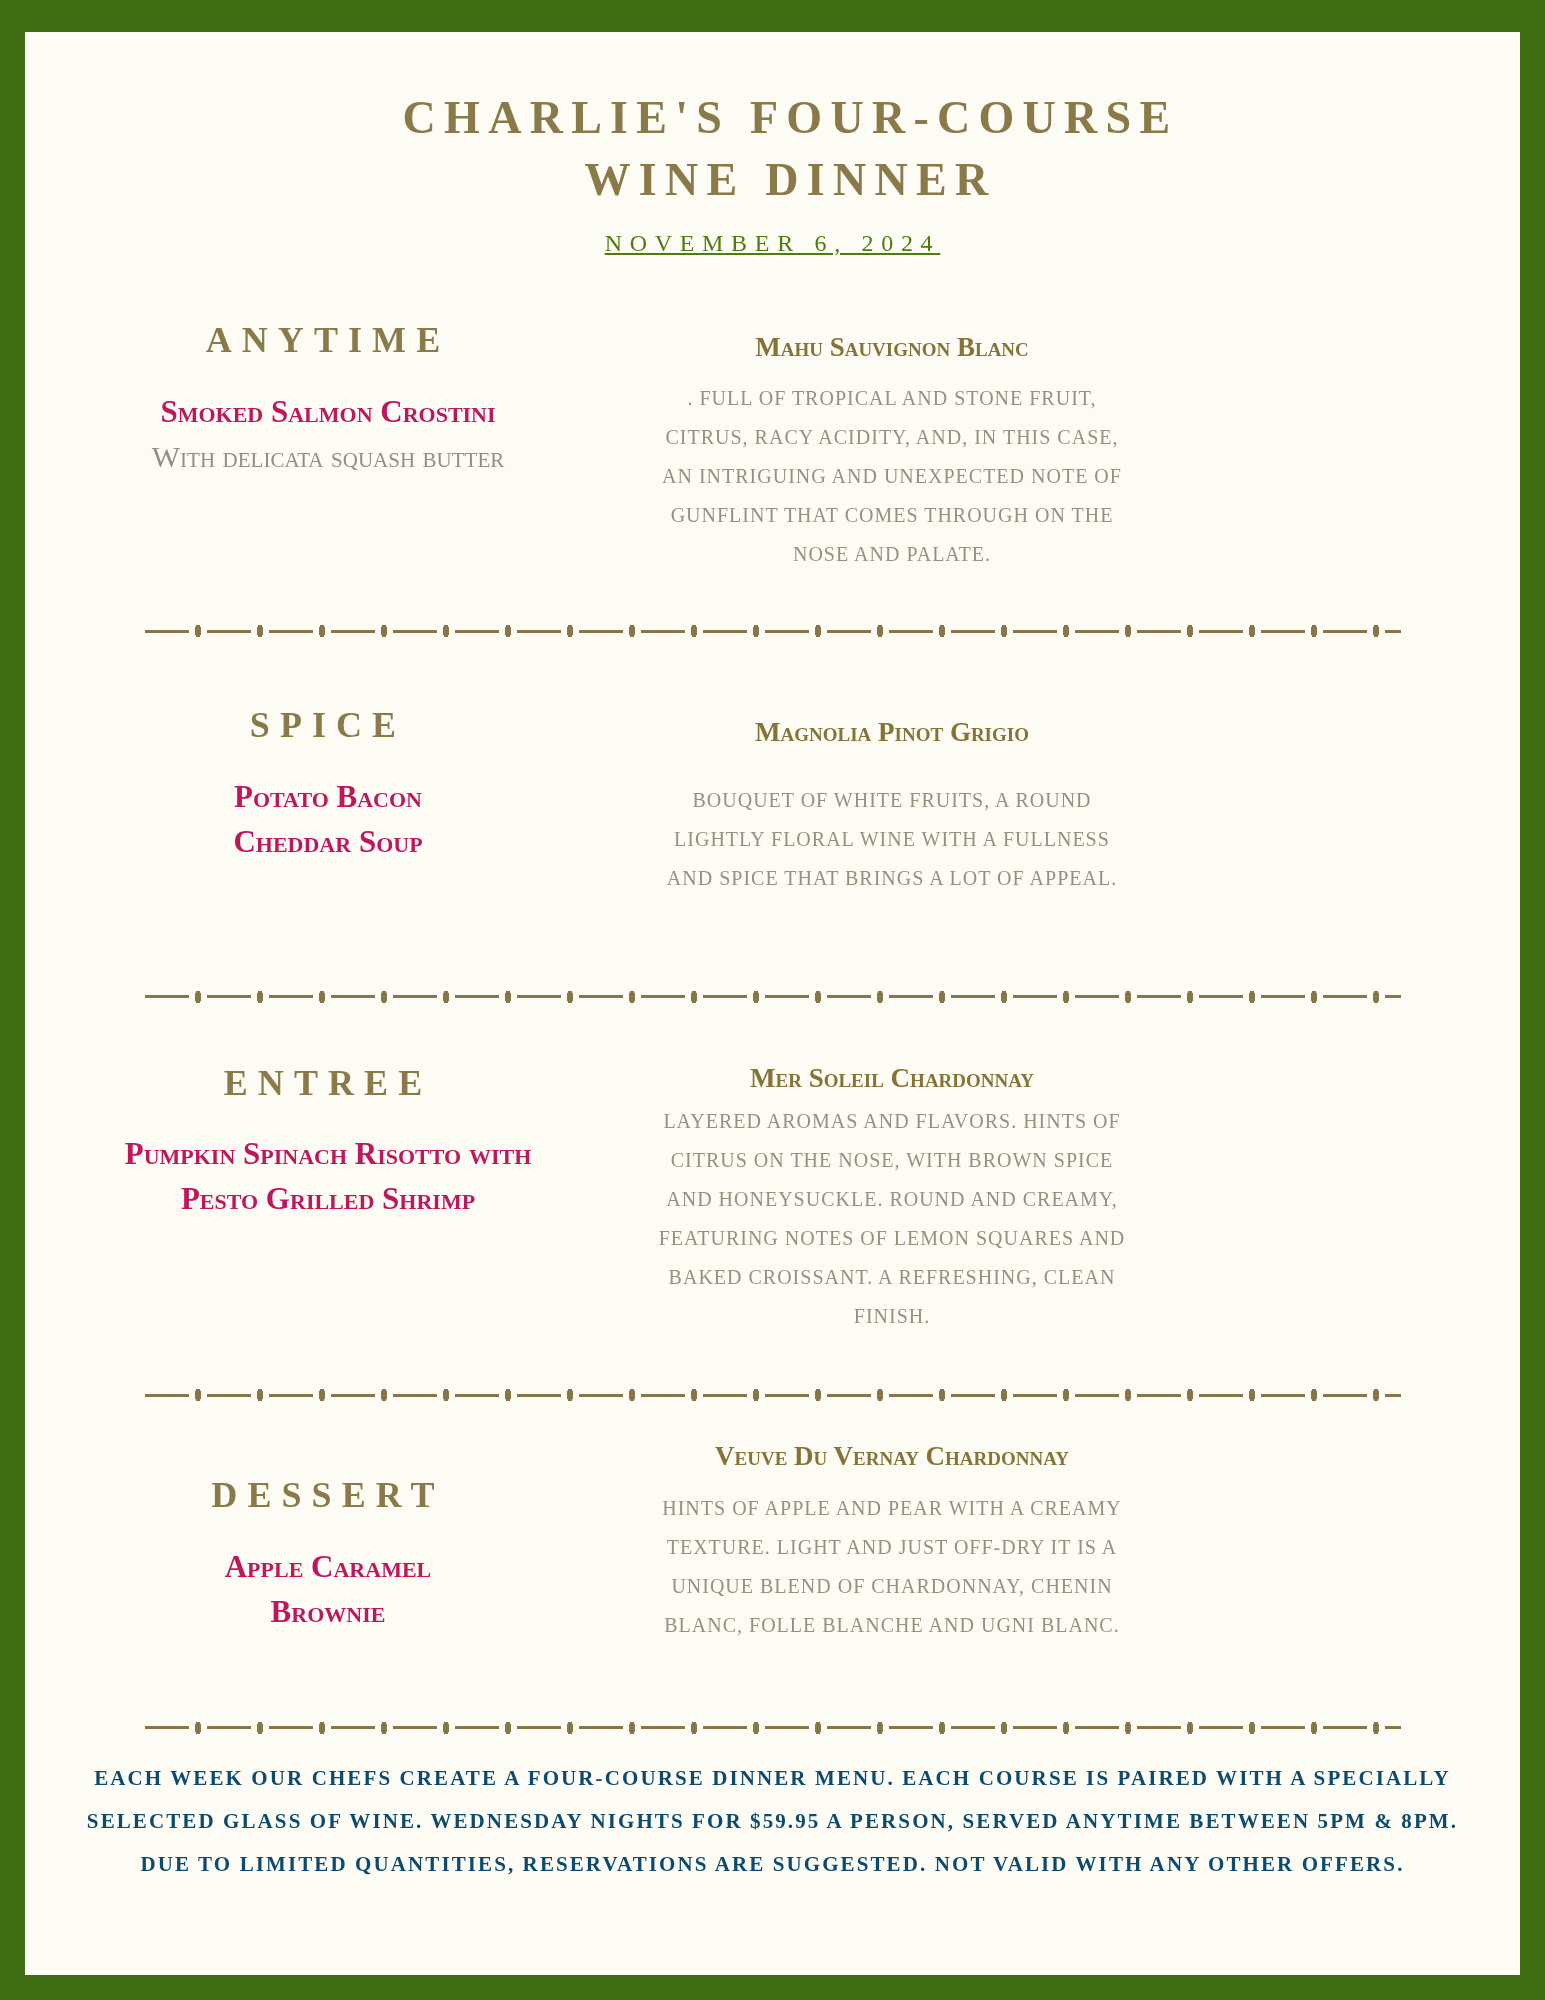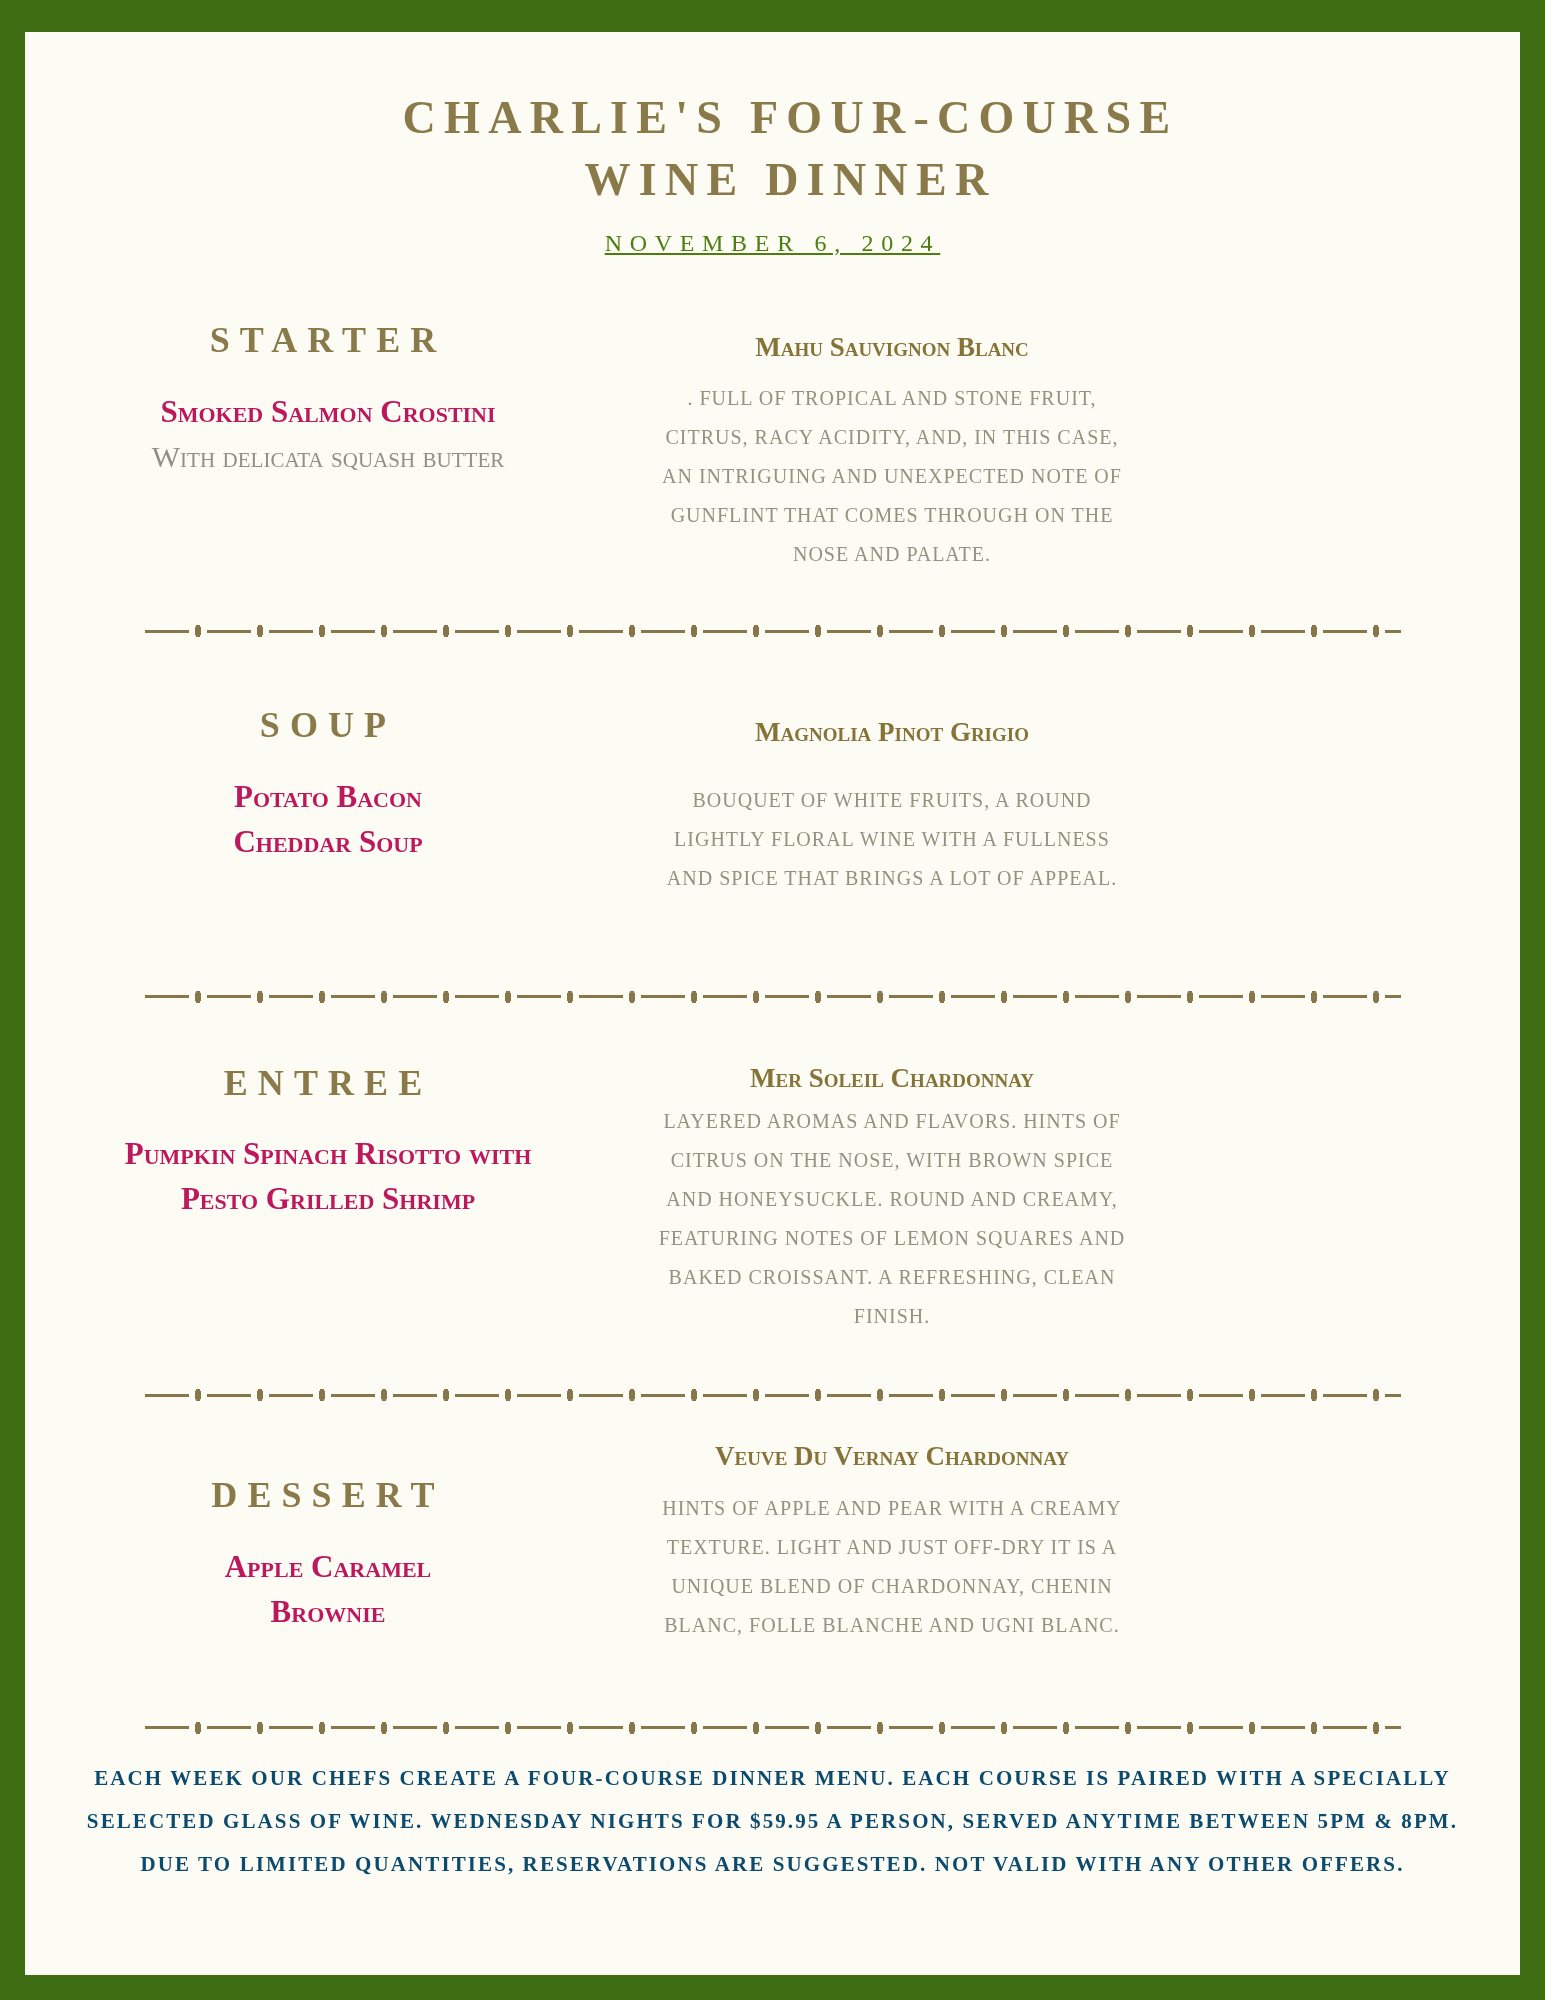--- a/index.html
+++ b/index.html
@@ -116,35 +116,35 @@
 <body>
 
 <div class="page">
 
   <div class="title">CHARLIE'S FOUR-COURSE
 WINE DINNER</div>
   <div class="date">NOVEMBER 6, 2024</div>
 
   <div class="section section-1">
     <div class="sec-left">
-      <div class="course-header">STARTER</div>
+      <div class="course-header">ANYTIME</div>
       <div class="dish-main">Smoked Salmon Crostini</div>
       <div class="dish-sub">With delicata squash butter</div>
     </div>
     <div class="sec-right">
       <div class="wine-name">Mahu Sauvignon Blanc</div>
       <div class="wine-desc">. FULL OF TROPICAL AND STONE FRUIT, CITRUS, RACY ACIDITY, AND, IN THIS CASE, AN INTRIGUING AND UNEXPECTED NOTE OF GUNFLINT THAT COMES THROUGH ON THE NOSE AND PALATE.</div>
     </div>
   </div>
 
   <div class="divider divider-1"></div>
 
   <div class="section section-2">
     <div class="sec-left">
-      <div class="course-header">SOUP</div>
+      <div class="course-header">SPICE</div>
       <div class="dish-main">Potato Bacon
 Cheddar Soup</div>
       <div class="dish-sub"></div>
     </div>
     <div class="sec-right">
       <div class="wine-name">Magnolia Pinot Grigio</div>
       <div class="wine-desc">BOUQUET OF WHITE FRUITS, A ROUND LIGHTLY FLORAL WINE WITH A FULLNESS AND SPICE THAT BRINGS A LOT OF APPEAL.</div>
     </div>
   </div>
 

